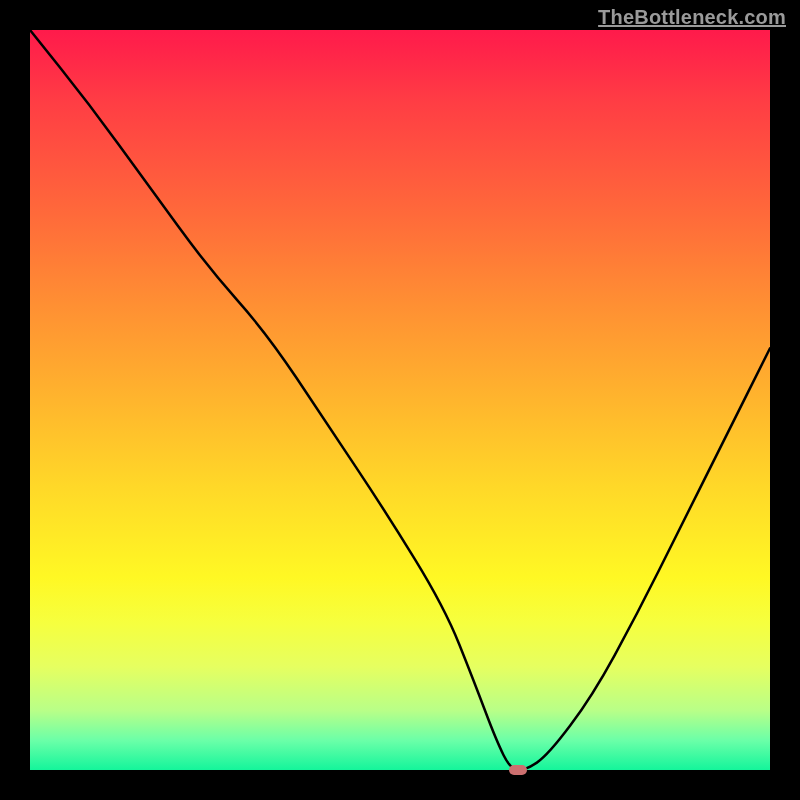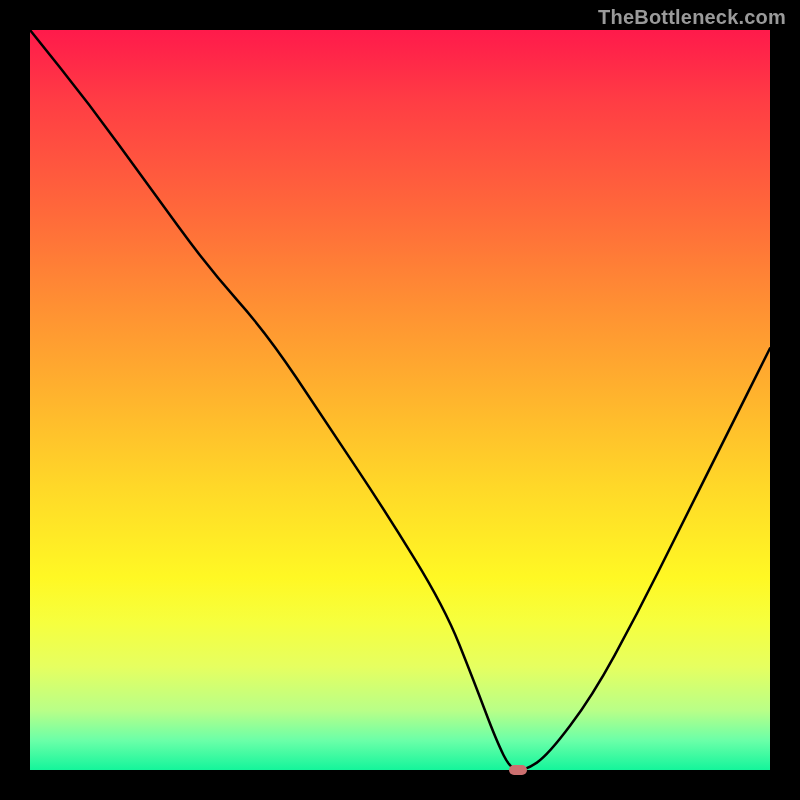--- a/index.html
+++ b/index.html
@@ -57,20 +57,21 @@
   }
   .watermark {
     position: absolute;
     top: 6px;
     right: 14px;
     color: #9a9a9a;
     font-size: 20px;
     font-weight: 600;
     letter-spacing: 0.2px;
     user-select: none;
+    text-decoration: underline;
   }
 </style>
 </head>
 <body>
 
 <div class="frame">
 
   <div class="watermark">TheBottleneck.com</div>
 
   <div class="plot-area">

